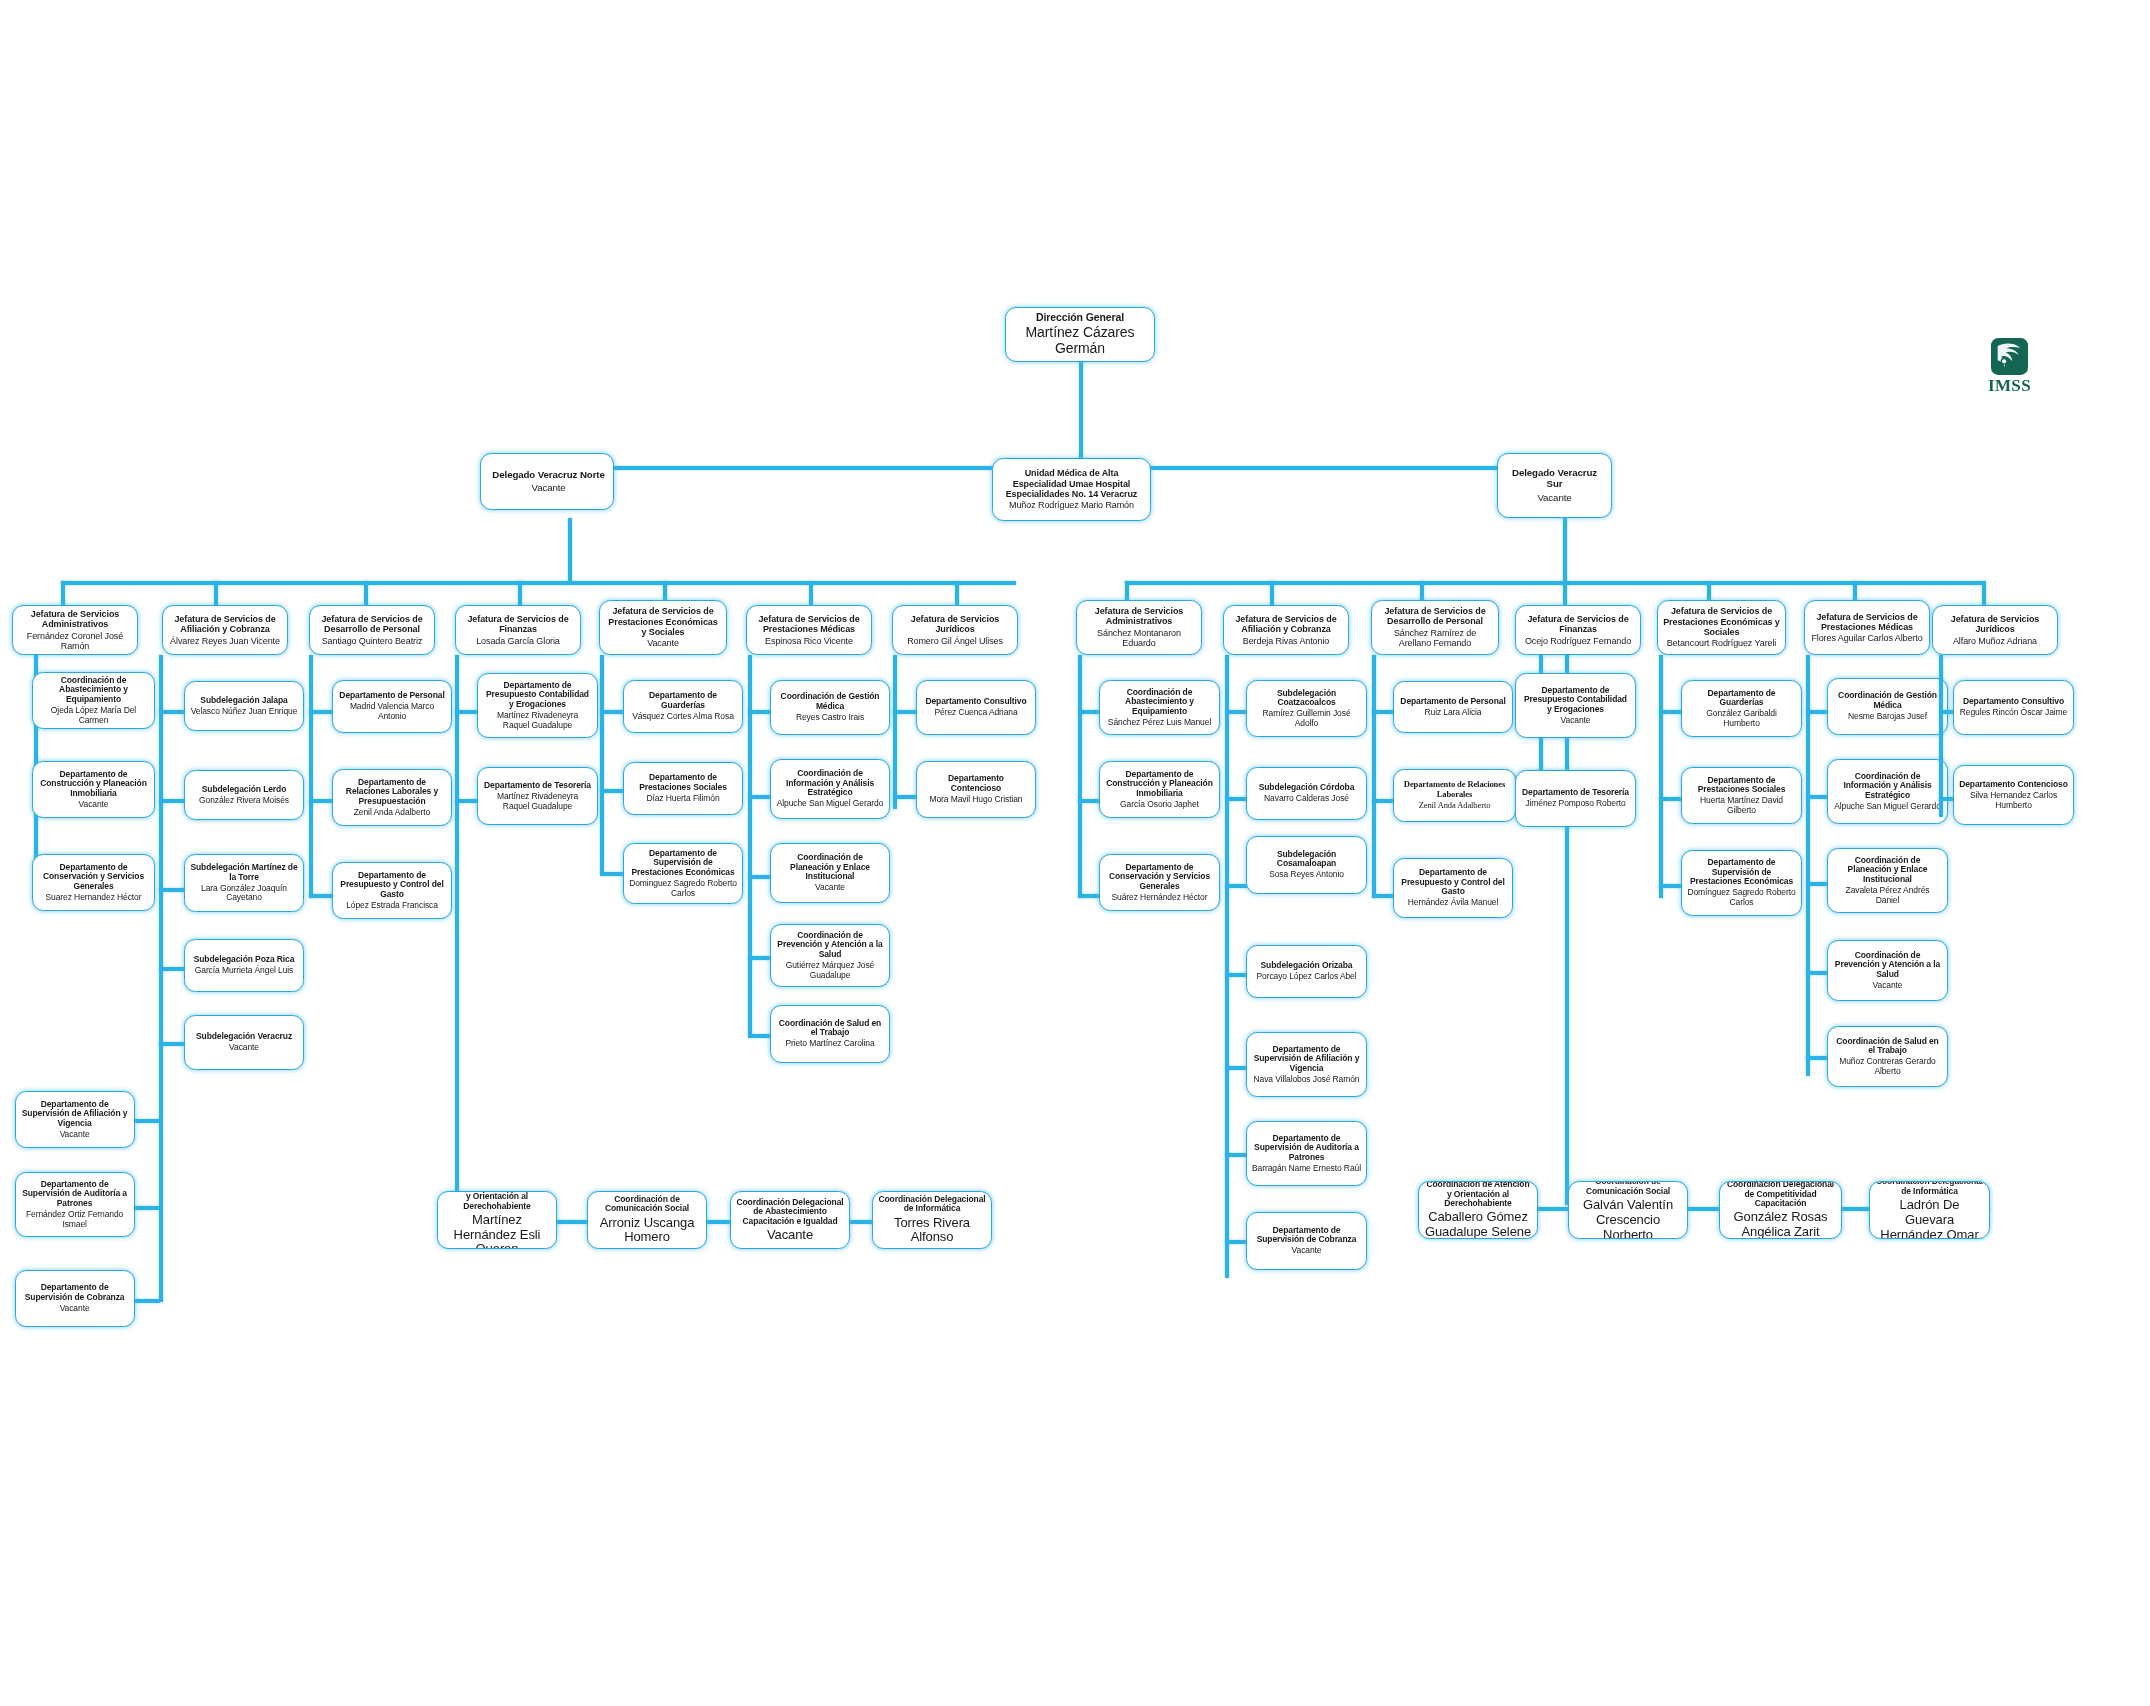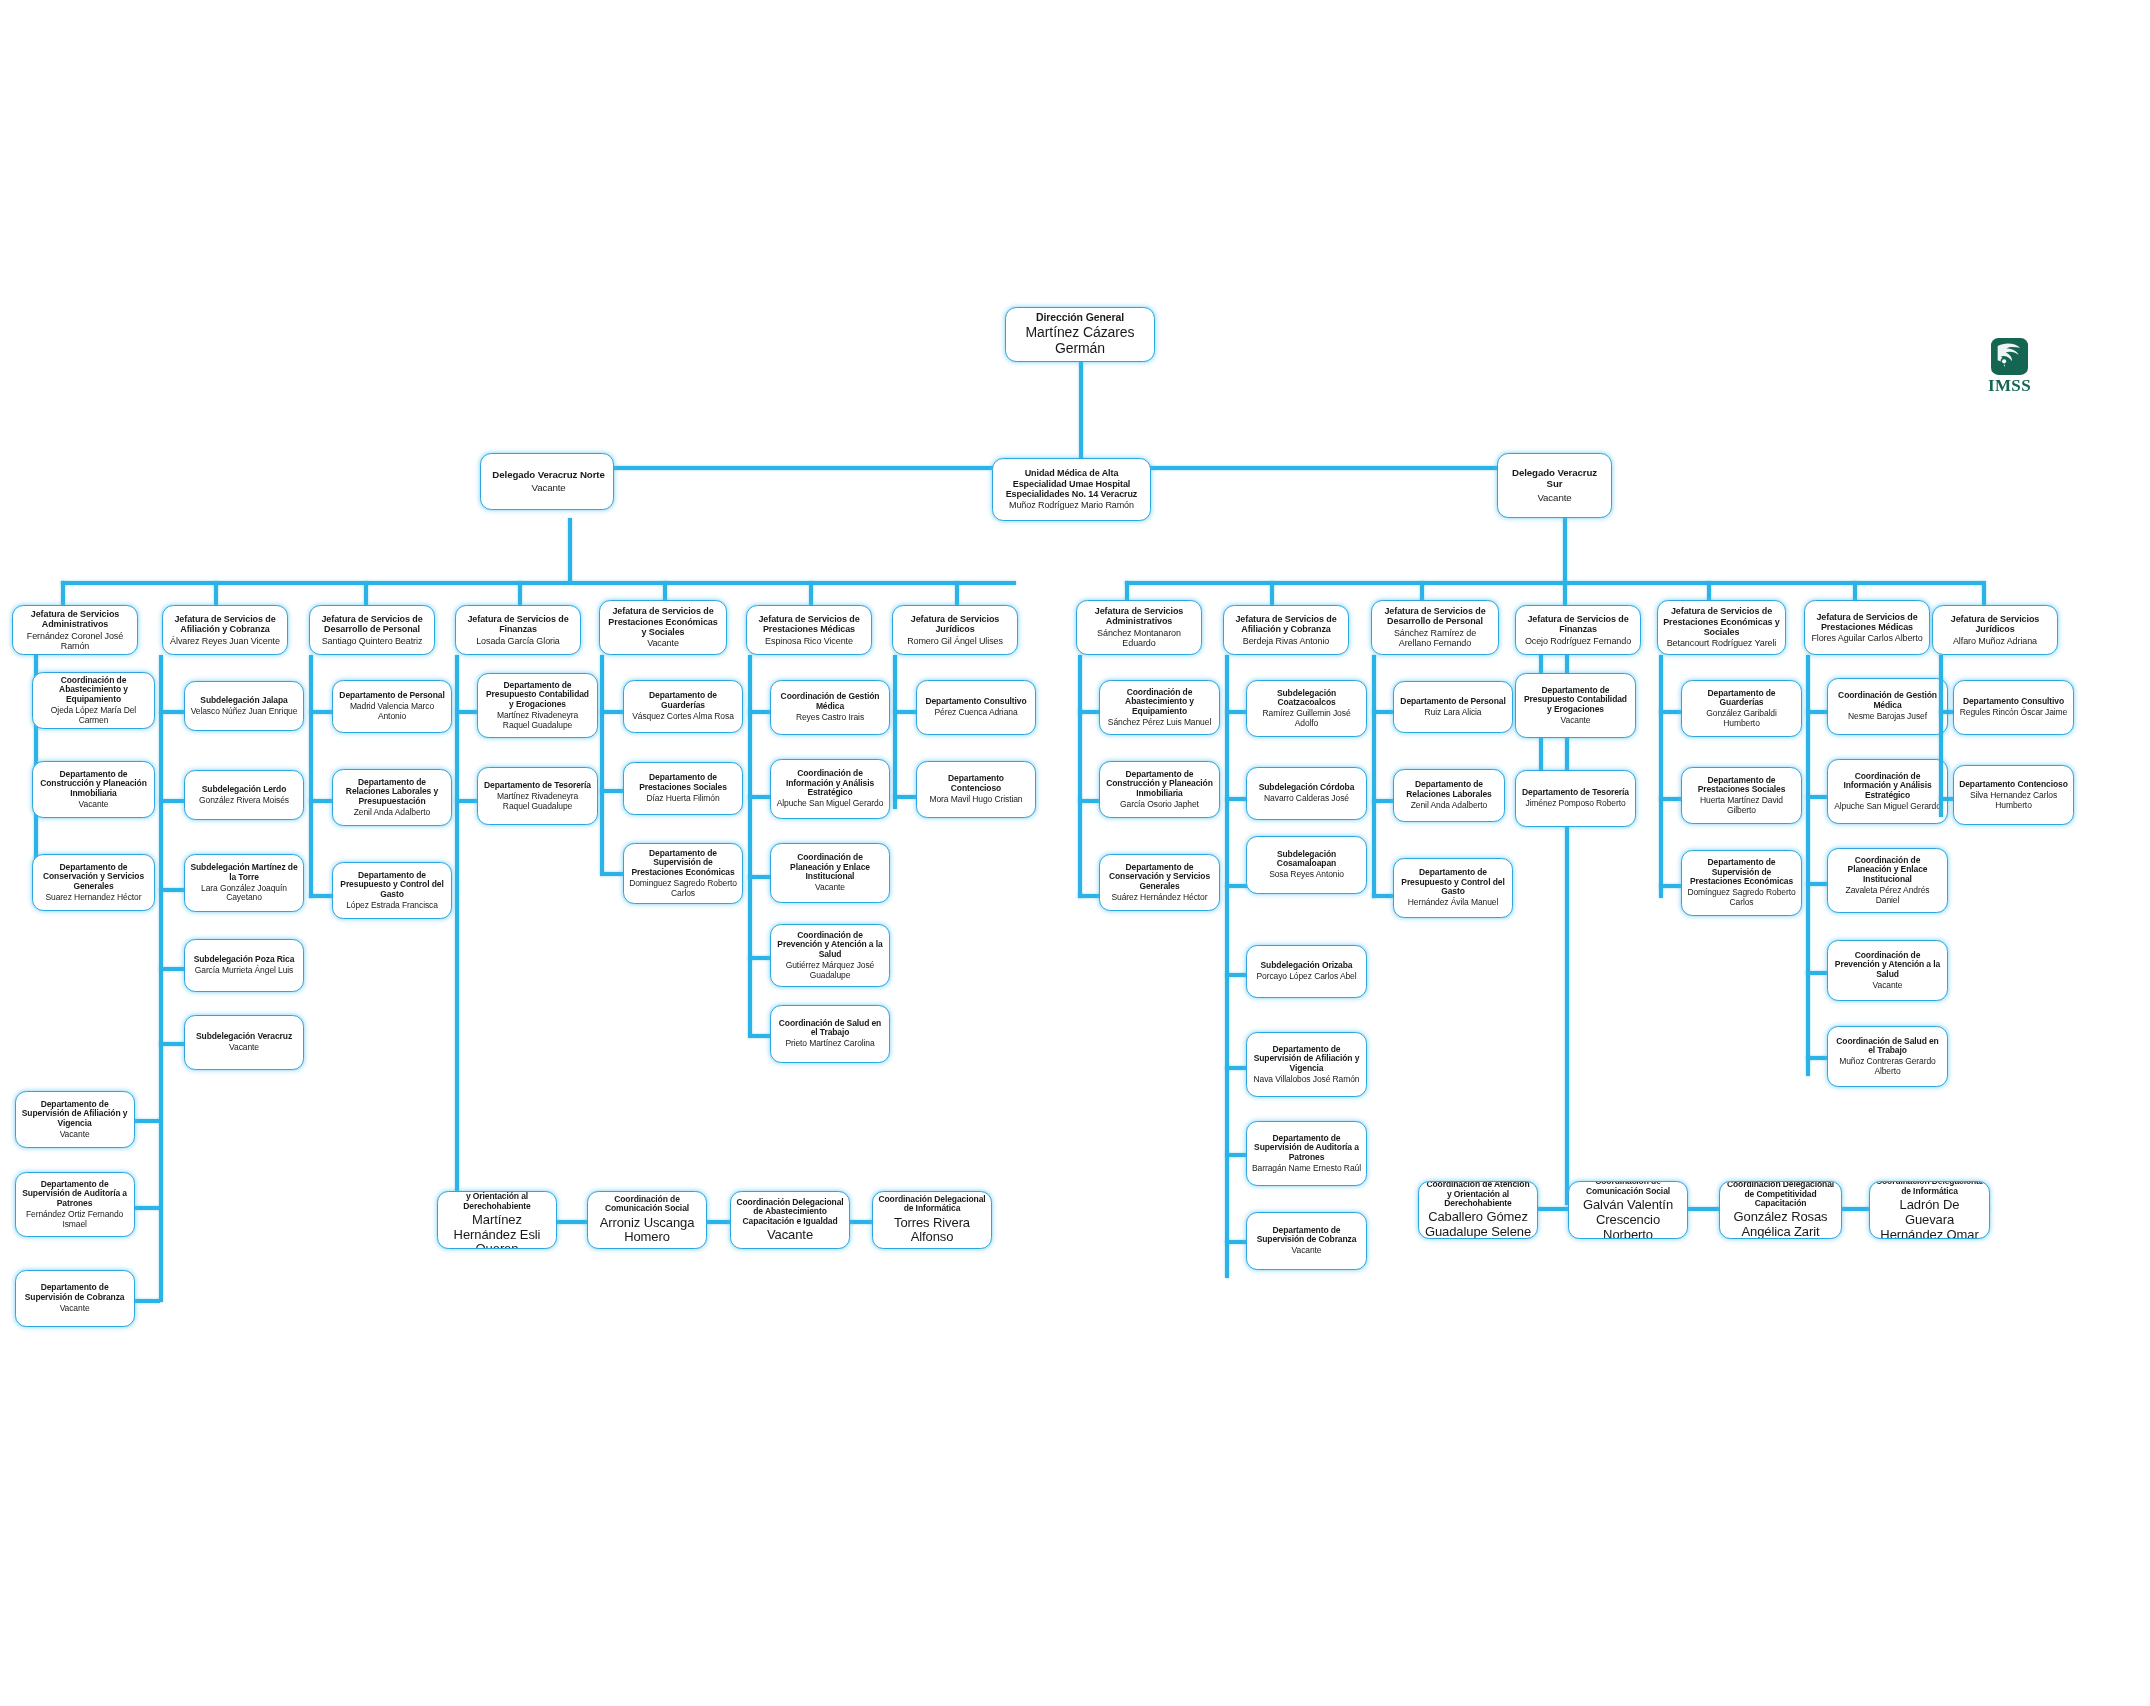--- a/index.html
+++ b/index.html
@@ -413,21 +413,21 @@
     <div class="nm">Sánchez Ramírez de Arellano Fernando</div>
   </div>
   <div class="ln v" style="left:1372px;top:655px;height:243px;"></div>
   <div class="ln h" style="left:1372px;top:710px;width:26px;"></div>
   <div class="ln h" style="left:1372px;top:799px;width:26px;"></div>
   <div class="ln h" style="left:1372px;top:894px;width:26px;"></div>
   <div class="node t-l3" style="left:1393px;top:681px;width:120px;height:52px;">
     <div class="ttl">Departamento de Personal</div>
     <div class="nm">Ruiz Lara Alicia</div>
   </div>
-  <div class="node t-l3" style="left:1393px;top:769px;width:112px;height:53px;">
+  <div class="node t-l3" style="left:1393px;top:769px;width:123px;height:53px;font-family:Liberation Serif, serif;">
     <div class="ttl">Departamento de Relaciones Laborales</div>
     <div class="nm">Zenil Anda Adalberto</div>
   </div>
   <div class="node t-l3" style="left:1393px;top:858px;width:120px;height:60px;">
     <div class="ttl">Departamento de Presupuesto y Control del Gasto</div>
     <div class="nm">Hernández Ávila Manuel</div>
   </div>
 
   <div class="node t-l2" style="left:1515px;top:605px;width:126px;height:50px;">
     <div class="ttl">Jefatura de Servicios de Finanzas</div>

